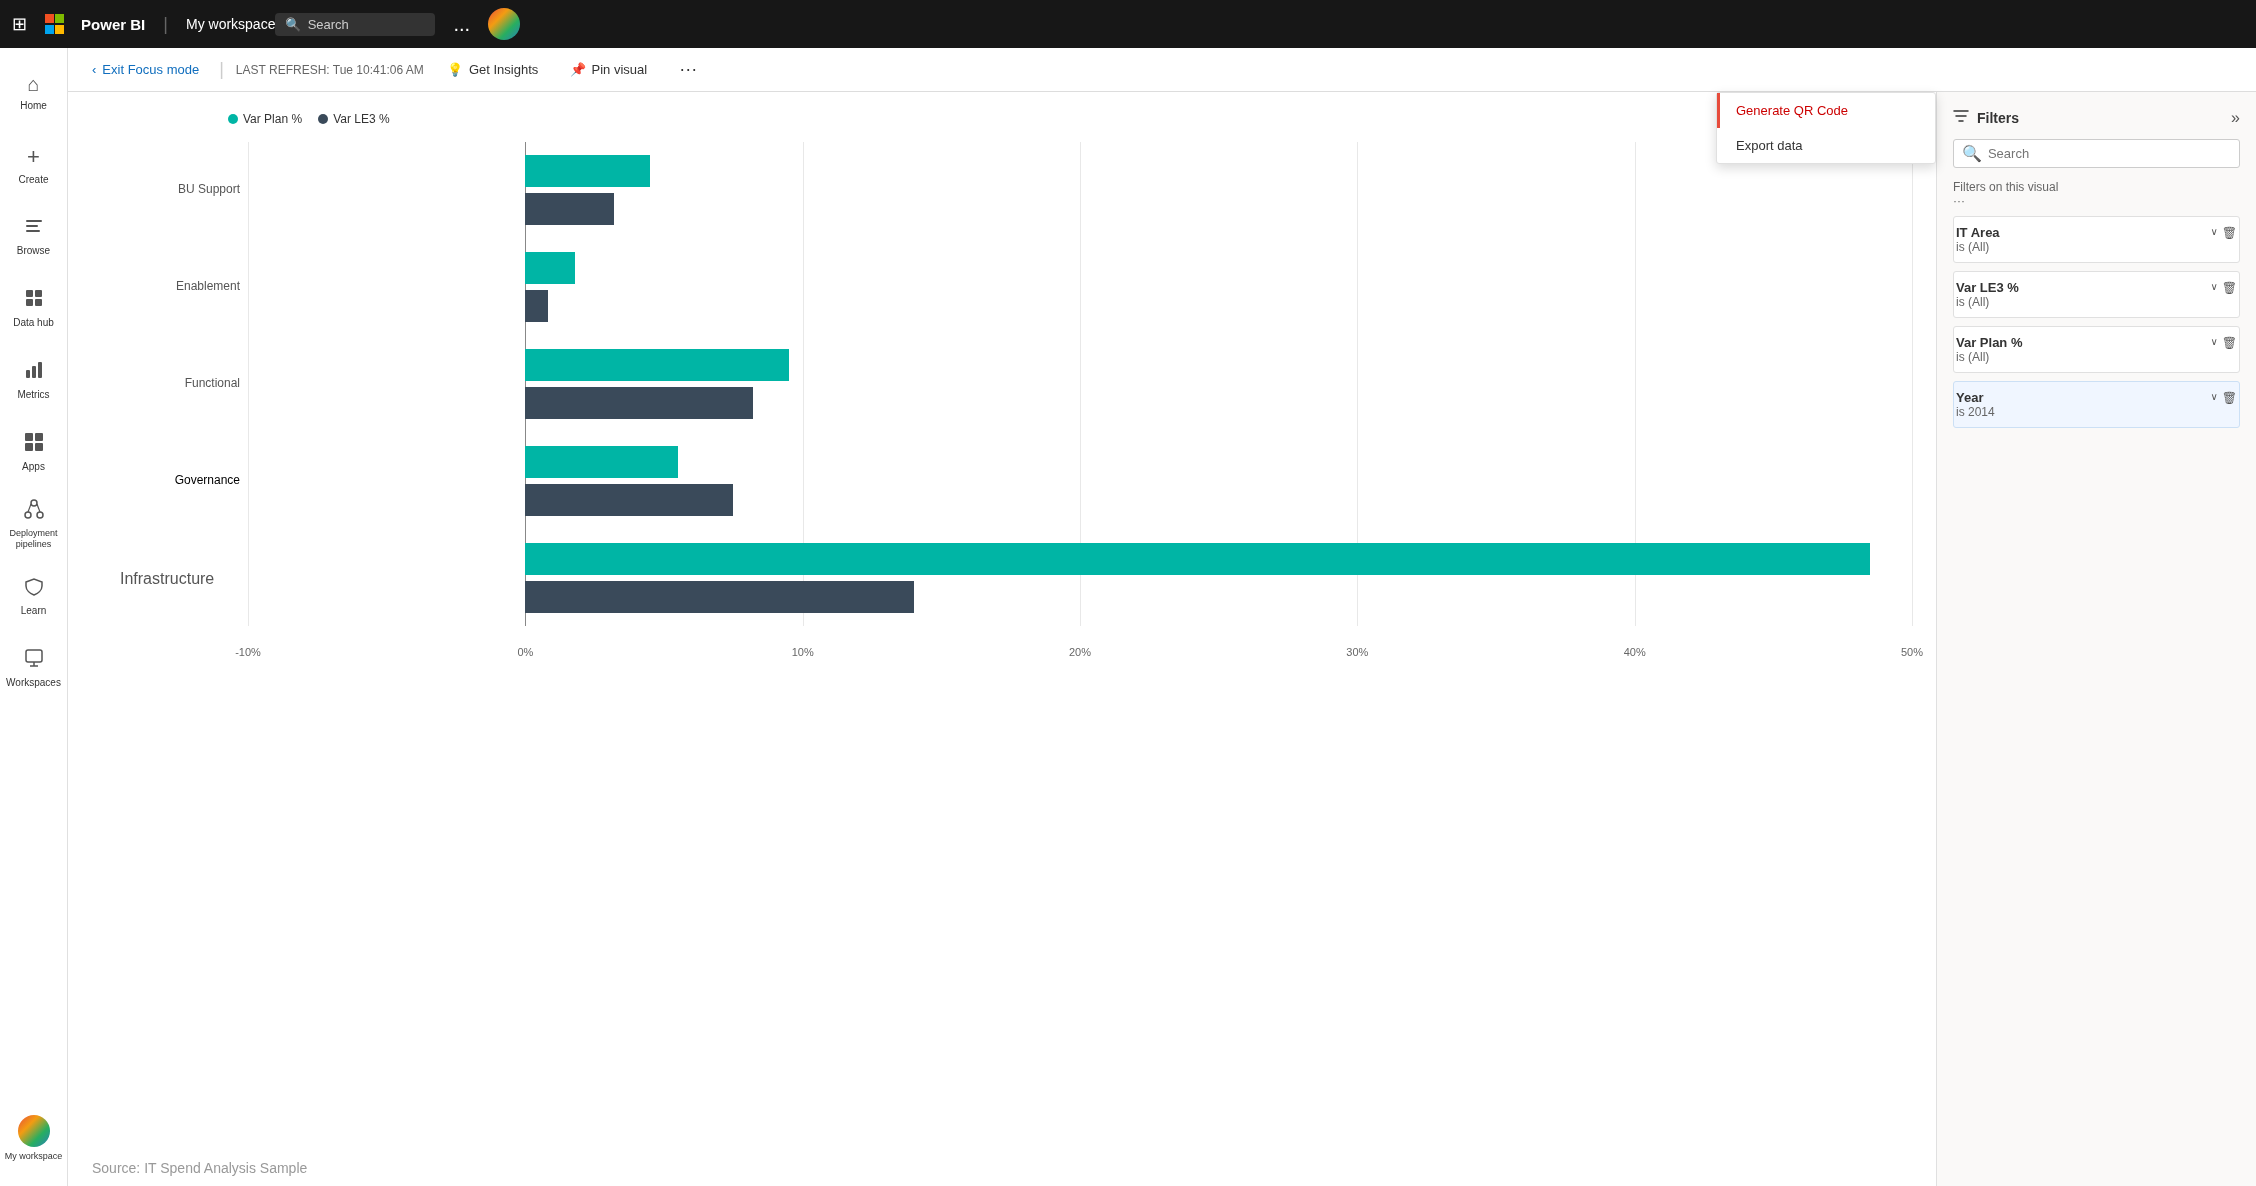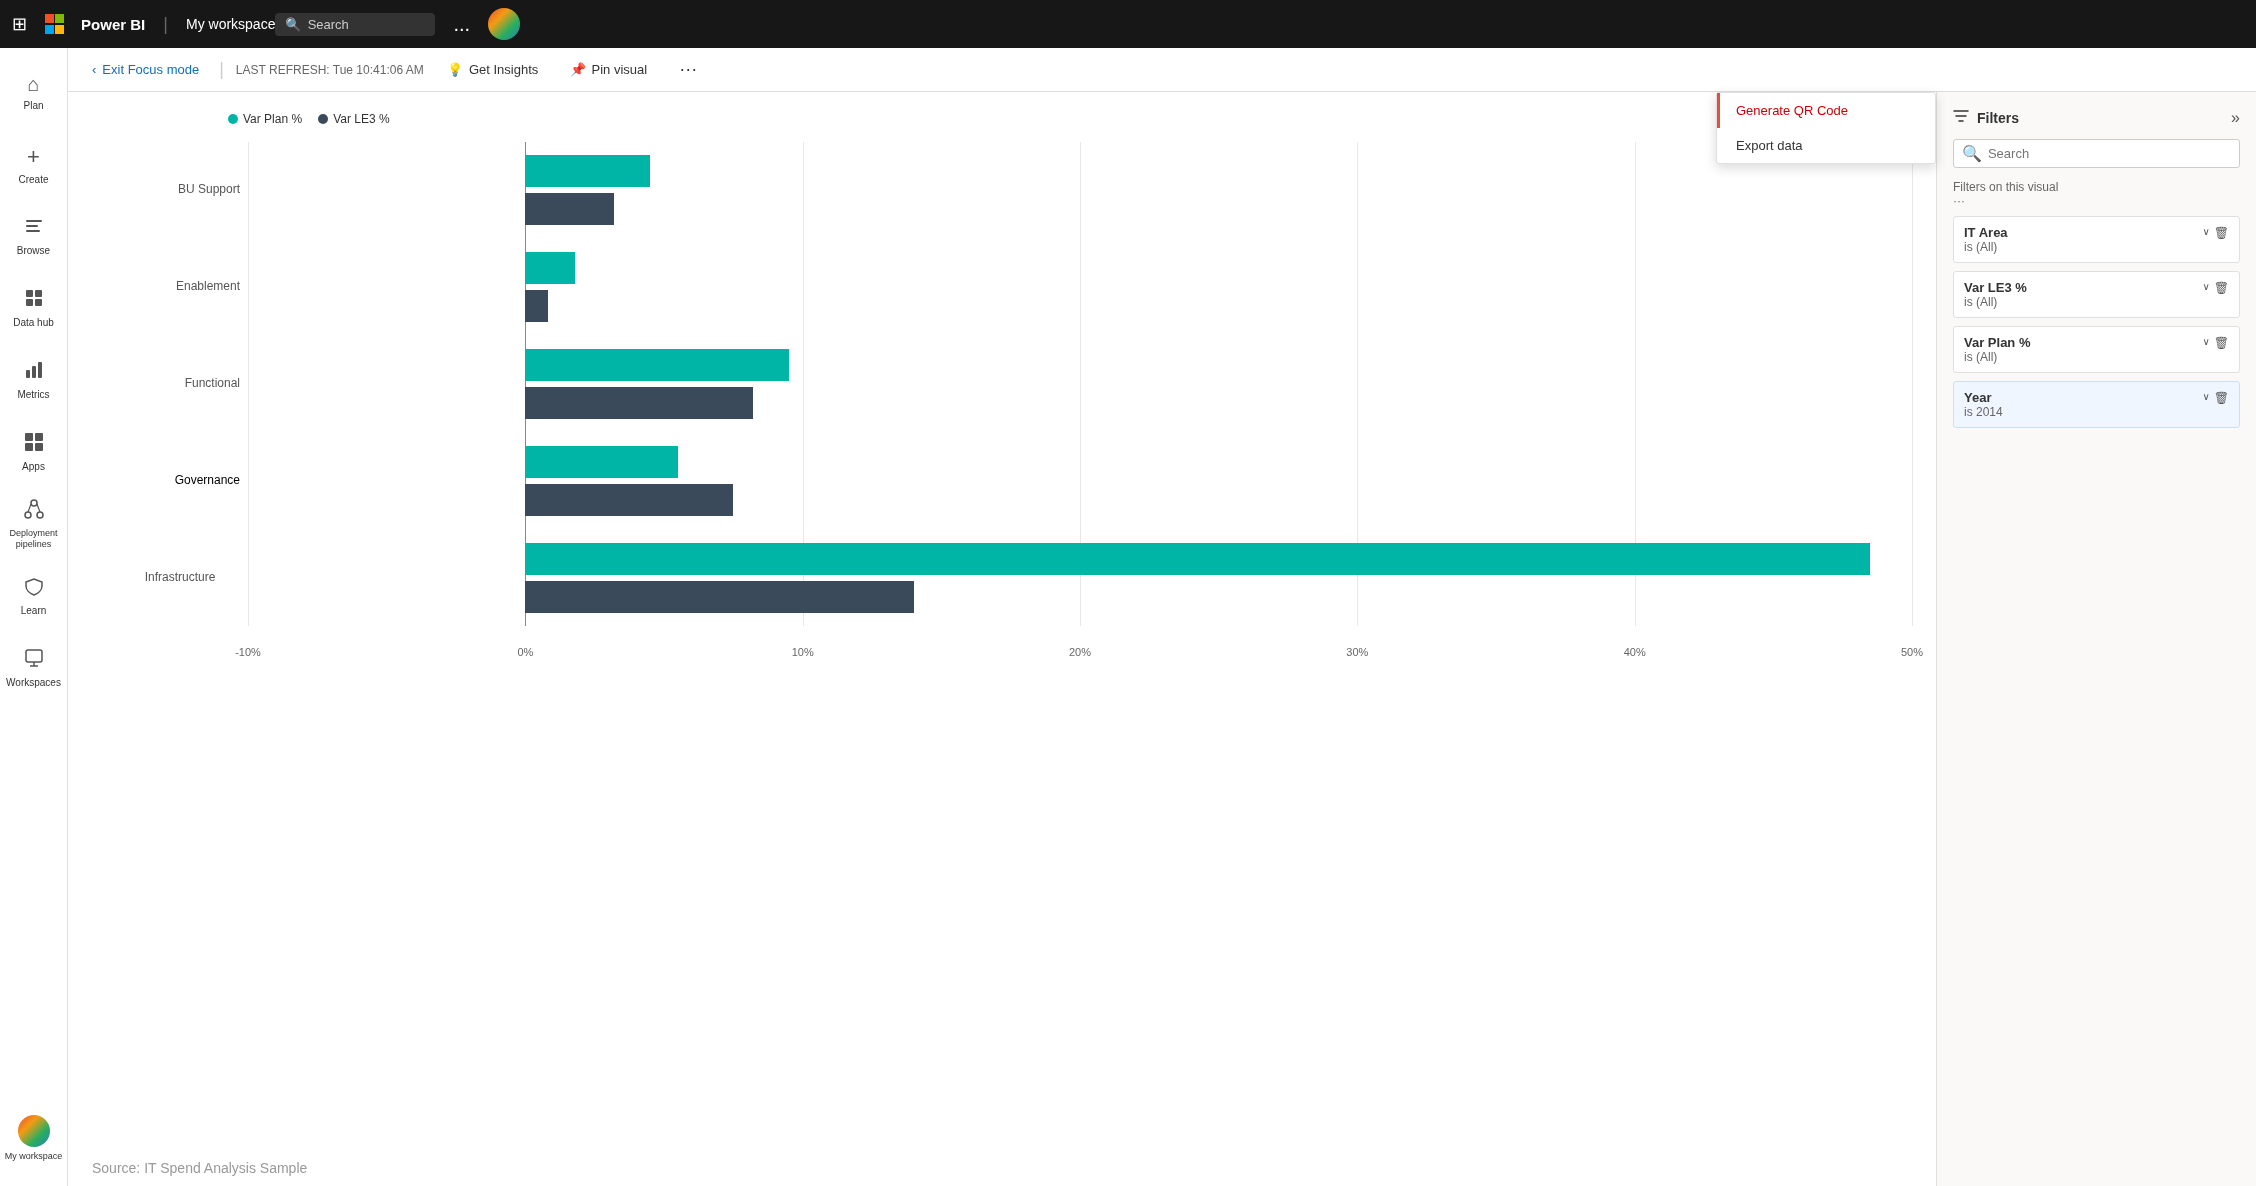--- a/index.html
+++ b/index.html
@@ -234,21 +234,21 @@
       color: #666;
       margin-bottom: 8px;
       display: flex;
       justify-content: space-between;
       flex-direction: column;
     }
     .filter-card {
       background: #fff;
       border: 1px solid #e0e0e0;
       border-radius: 3px;
-      padding: 8px 10px;
+      padding: 8px 2px;
       margin-bottom: 8px;
       cursor: pointer;
     }
     .filter-card.active { border-color: #0078d4; background: #f0f6ff; }
     .filter-card-header {
       display: flex;
       align-items: center;
       justify-content: space-between;
     }
     .filter-name { font-size: 13px; font-weight: 600; color: #333; }
@@ -306,21 +306,21 @@
       <span>Search</span>
     </div>
     <button class="more-btn">...</button>
     <div class="avatar"></div>
   </div>
 </div>
 
 <div class="sidebar">
   <div class="sidebar-item">
     <span class="icon">⌂</span>
-    <span class="label">Plan</span>
+    <span class="label">Home</span>
   </div>
   <div class="sidebar-item">
     <span class="icon" style="font-size:22px;font-weight:300;">+</span>
     <span class="label">Create</span>
   </div>
   <div class="sidebar-item">
     <span class="icon">
       <svg width="20" height="20" viewBox="0 0 20 20" fill="none">
         <rect x="2" y="4" width="16" height="2" rx="1" fill="#555"></rect>
         <rect x="2" y="9" width="12" height="2" rx="1" fill="#555"></rect>
@@ -461,21 +461,21 @@
       <div style="position:absolute;left:16.666666666666664%;top:51.4px;width:5.333333333333336%;height:32px;background:#3a4a5a;z-index:3;"></div>
       <div style="position:absolute;right:calc(100% + 8px);top:137.2px;font-size:12px;color:#555;white-space:nowrap;text-align:right;width:120px;">Enablement</div>
       <div style="position:absolute;left:16.666666666666664%;top:110.19999999999999px;width:3.0000000000000036%;height:32px;background:#00b5a5;z-index:3;"></div>
       <div style="position:absolute;left:16.666666666666664%;top:148.2px;width:1.3333333333333393%;height:32px;background:#3a4a5a;z-index:3;"></div>
       <div style="position:absolute;right:calc(100% + 8px);top:234px;font-size:12px;color:#555;white-space:nowrap;text-align:right;width:120px;">Functional</div>
       <div style="position:absolute;left:16.666666666666664%;top:207px;width:15.833333333333336%;height:32px;background:#00b5a5;z-index:3;"></div>
       <div style="position:absolute;left:16.666666666666664%;top:245px;width:13.666666666666671%;height:32px;background:#3a4a5a;z-index:3;"></div>
       <div style="position:absolute;right:calc(100% + 8px);top:330.79999999999995px;font-size:12px;color:#000000;white-space:nowrap;text-align:right;width:120px;">Governance</div>
       <div style="position:absolute;left:16.666666666666664%;top:303.79999999999995px;width:9.166666666666671%;height:32px;background:#00b5a5;z-index:3;"></div>
       <div style="position:absolute;left:16.666666666666664%;top:341.79999999999995px;width:12.500000000000004%;height:32px;background:#3a4a5a;z-index:3;"></div>
-      <div style="position:absolute;right:calc(100% + 8px);top:427.59999999999997px;font-size:12px;color:#555;white-space:nowrap;text-align:center;width:120px;">Infrastructure</div>
+      <div style="position:absolute;right:calc(100% + 8px);top:427.59999999999997px;font-size:16px;color:#555;white-space:nowrap;text-align:left;width:120px;">Infrastructure</div>
       <div style="position:absolute;left:16.666666666666664%;top:400.59999999999997px;width:80.83333333333334%;height:32px;background:#00b5a5;z-index:3;"></div>
       <div style="position:absolute;left:16.666666666666664%;top:438.59999999999997px;width:23.333333333333336%;height:32px;background:#3a4a5a;z-index:3;"></div>
     </div>
 
   <div style="position:absolute;bottom:10px;left:24px;font-size:14px;color:#999;">Source: IT Spend Analysis Sample</div>
 </div>
 
 <div class="filters-panel">
   <div class="filters-header">
     <div class="filters-title">

